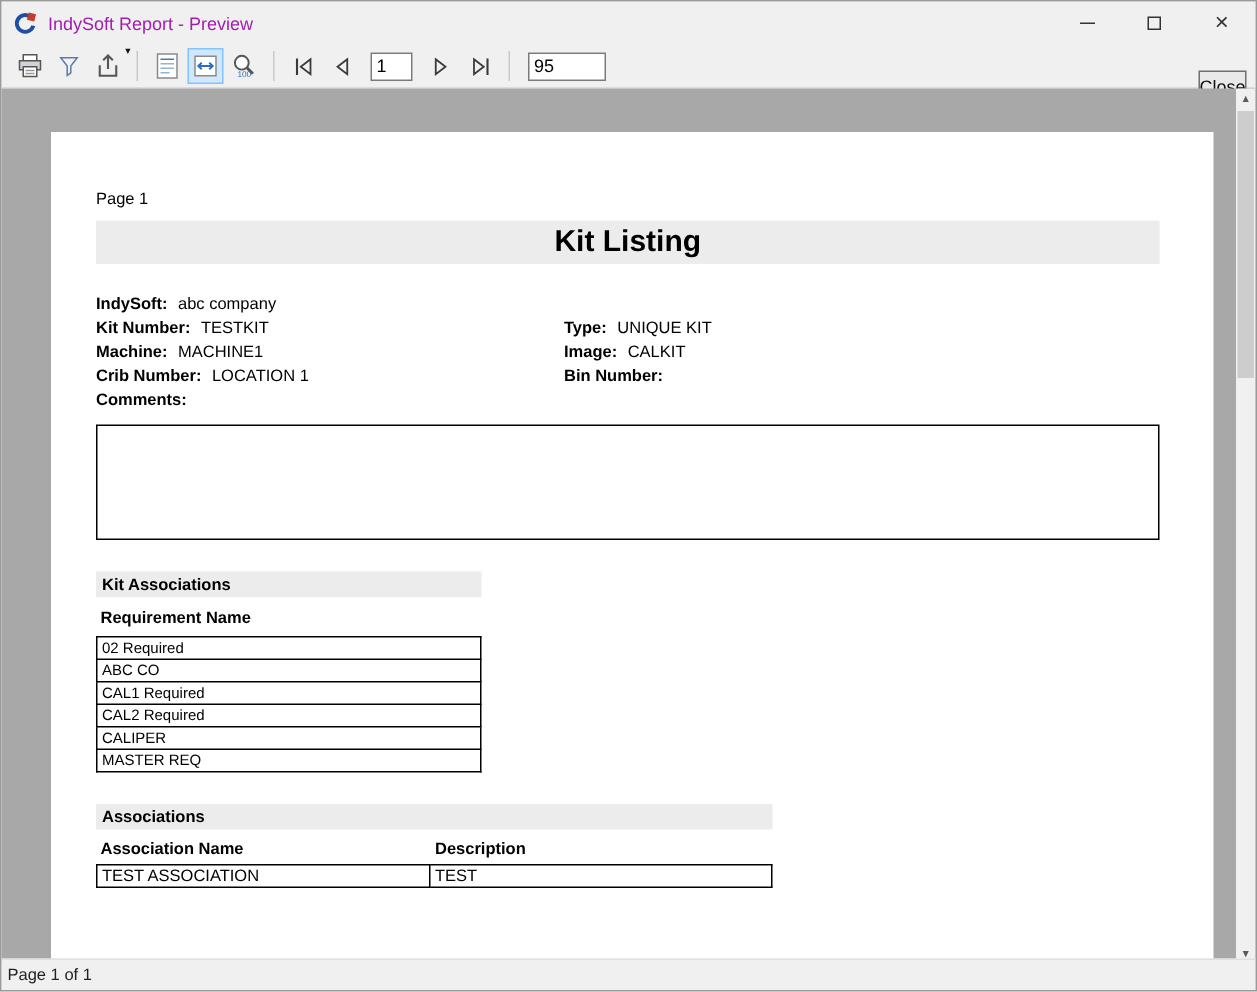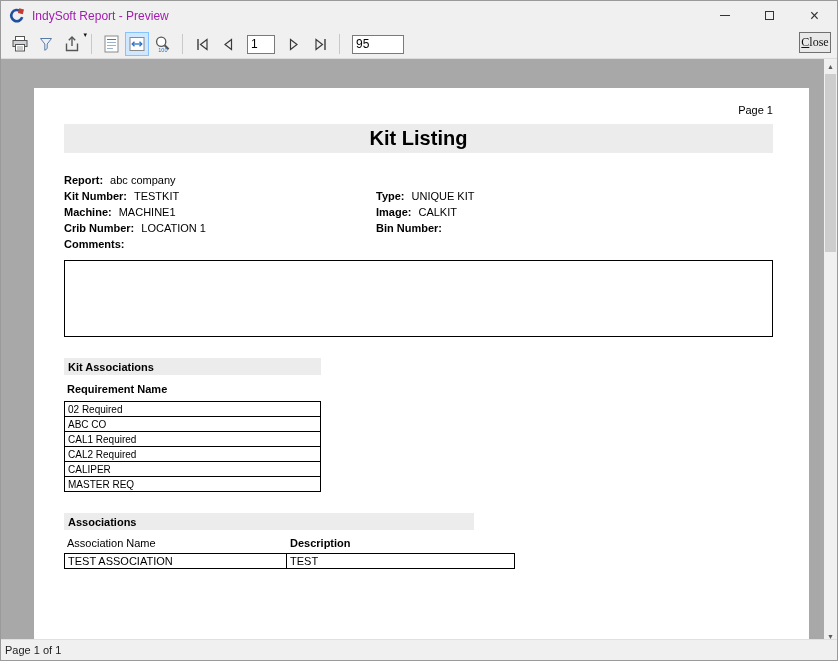--- a/index.html
+++ b/index.html
@@ -40,66 +40,65 @@
   .tb-input {
     height:19px; border:1px solid #7a7a7a; background:#fff;
     font-family:"Liberation Sans", sans-serif; font-size:12px; padding:0 3px;
   }
   .page-input { width:28px; margin:0 6px; }
   .zoom-input { width:52px; margin-left:6px; }
   .export-caret {
     position:absolute; top:-2px; right:-4px; font-size:7px; color:#111; line-height:1;
   }
   .close-btn {
-    position:absolute; right:6px; top:2px;
+    position:absolute; right:6px; top:17px;
     width:32px; height:21px;
     background:#e9e9e9; border:1px solid #707070;
     font-size:12px; color:#111;
     display:flex; align-items:center; justify-content:center;
     box-shadow:0 -2px 0 #000 inset transparent;
-    font-family:Liberation Serif, serif;
   }
   .close-btn .mnemonic { text-decoration:underline; }
   
   .content {
     position:absolute; top:58px; left:0; right:0; bottom:17px;
     background:#a8a8a8; overflow:hidden;
   }
   .page {
     position:absolute; left:33px; top:29px; width:775px; height:557px;
     background:#ffffff; color:#000;
   }
   .page-inner { padding:0 36px 0 30px; }
-  .page-label { text-align:right; font-size:11px; padding-top:16px; }
+  .page-label { font-size:11px; padding-top:39px; }
   .report-title-bar {
     margin-top:8px; height:29px; background:#ececec;
     display:flex; align-items:center; justify-content:center;
   }
   .report-title { font-size:20px; font-weight:bold; }
   .info-block { margin-top:19px; }
   .info-row { display:flex; font-size:11px; line-height:16px; }
   .info-left { width:312px; display:flex; }
   .info-right { display:flex; }
   .info-row b { font-weight:bold; }
   .info-row .val { margin-left:7px;text-align:right; }
   .comments-box { margin-top:8px; height:77px; border:1px solid #000; }
   .section-bar {
     margin-top:21px; height:17px; background:#ececec;
     font-size:11px; font-weight:bold; display:flex; align-items:center; padding-left:4px;
   }
   .section-bar.req { width:257px; }
-  .section-bar.assoc { width:410px; }
+  .section-bar.assoc { width:451px; }
   .col-header { font-size:11px; font-weight:bold; margin-top:8px; padding-left:3px; }
   table.req-table { border-collapse:collapse; margin-top:6px; width:257px; }
   table.req-table td {
     border:1px solid #000; font-size:10px; height:15px; padding:0 3px;
     font-family:Liberation Sans, sans-serif;
   }
   .assoc-header-row { display:flex; margin-top:7px; }
-  .assoc-header-row .c1 { width:226px; font-size:11px; font-weight:normal; padding-left:3px; }
+  .assoc-header-row .c1 { width:226px; font-size:11px; font-weight:bold; padding-left:3px; }
   .assoc-header-row .c2 { font-size:11px; font-weight:bold; }
   table.assoc-table { border-collapse:collapse; margin-top:4px; width:451px; }
   table.assoc-table td {
     border:1px solid #000; font-size:11px; height:15px; padding:0 3px;
   }
   table.assoc-table td.c1 { width:222px; }
   
   .vscroll {
     position:absolute; top:0; right:0; bottom:0; width:13px; background:#f0f0f0;
     display:flex; flex-direction:column; align-items:center;
@@ -251,21 +250,21 @@
     <div class="page-inner">
       <div class="page-label">Page 1</div>
 
       <div class="report-title-bar">
         <span class="report-title">Kit Listing</span>
       </div>
 
       <div class="info-block">
         <div class="info-row">
           <span class="info-left">
-              <b>Report:</b>
+              <b>IndySoft:</b>
               <span class="val">abc company</span>
             </span>
           <span class="info-right">
               <b></b>
               <span class="val"></span>
             </span>
         </div>
         <div class="info-row">
           <span class="info-left">
               <b>Kit Number:</b>

